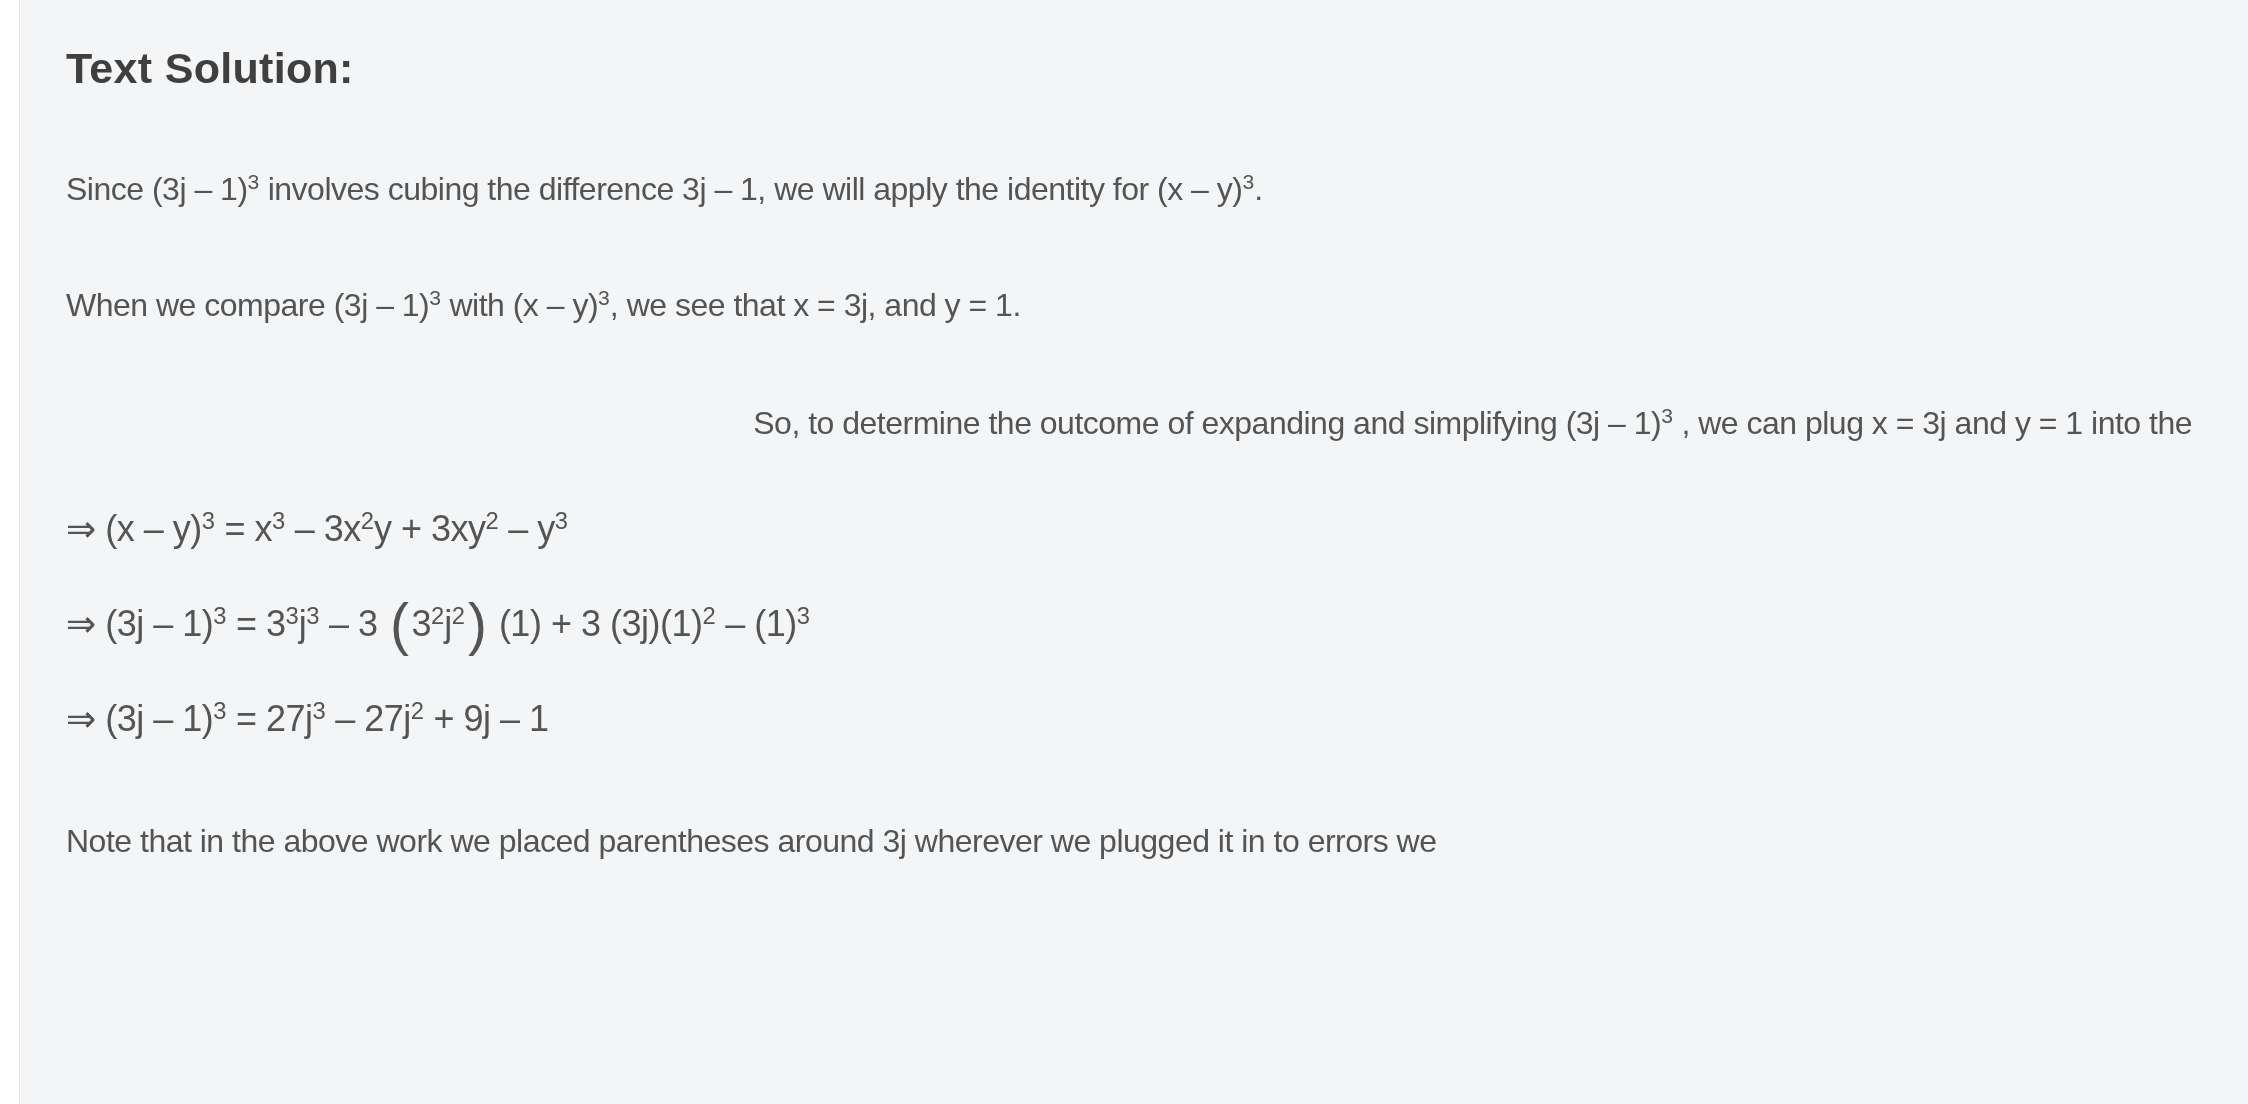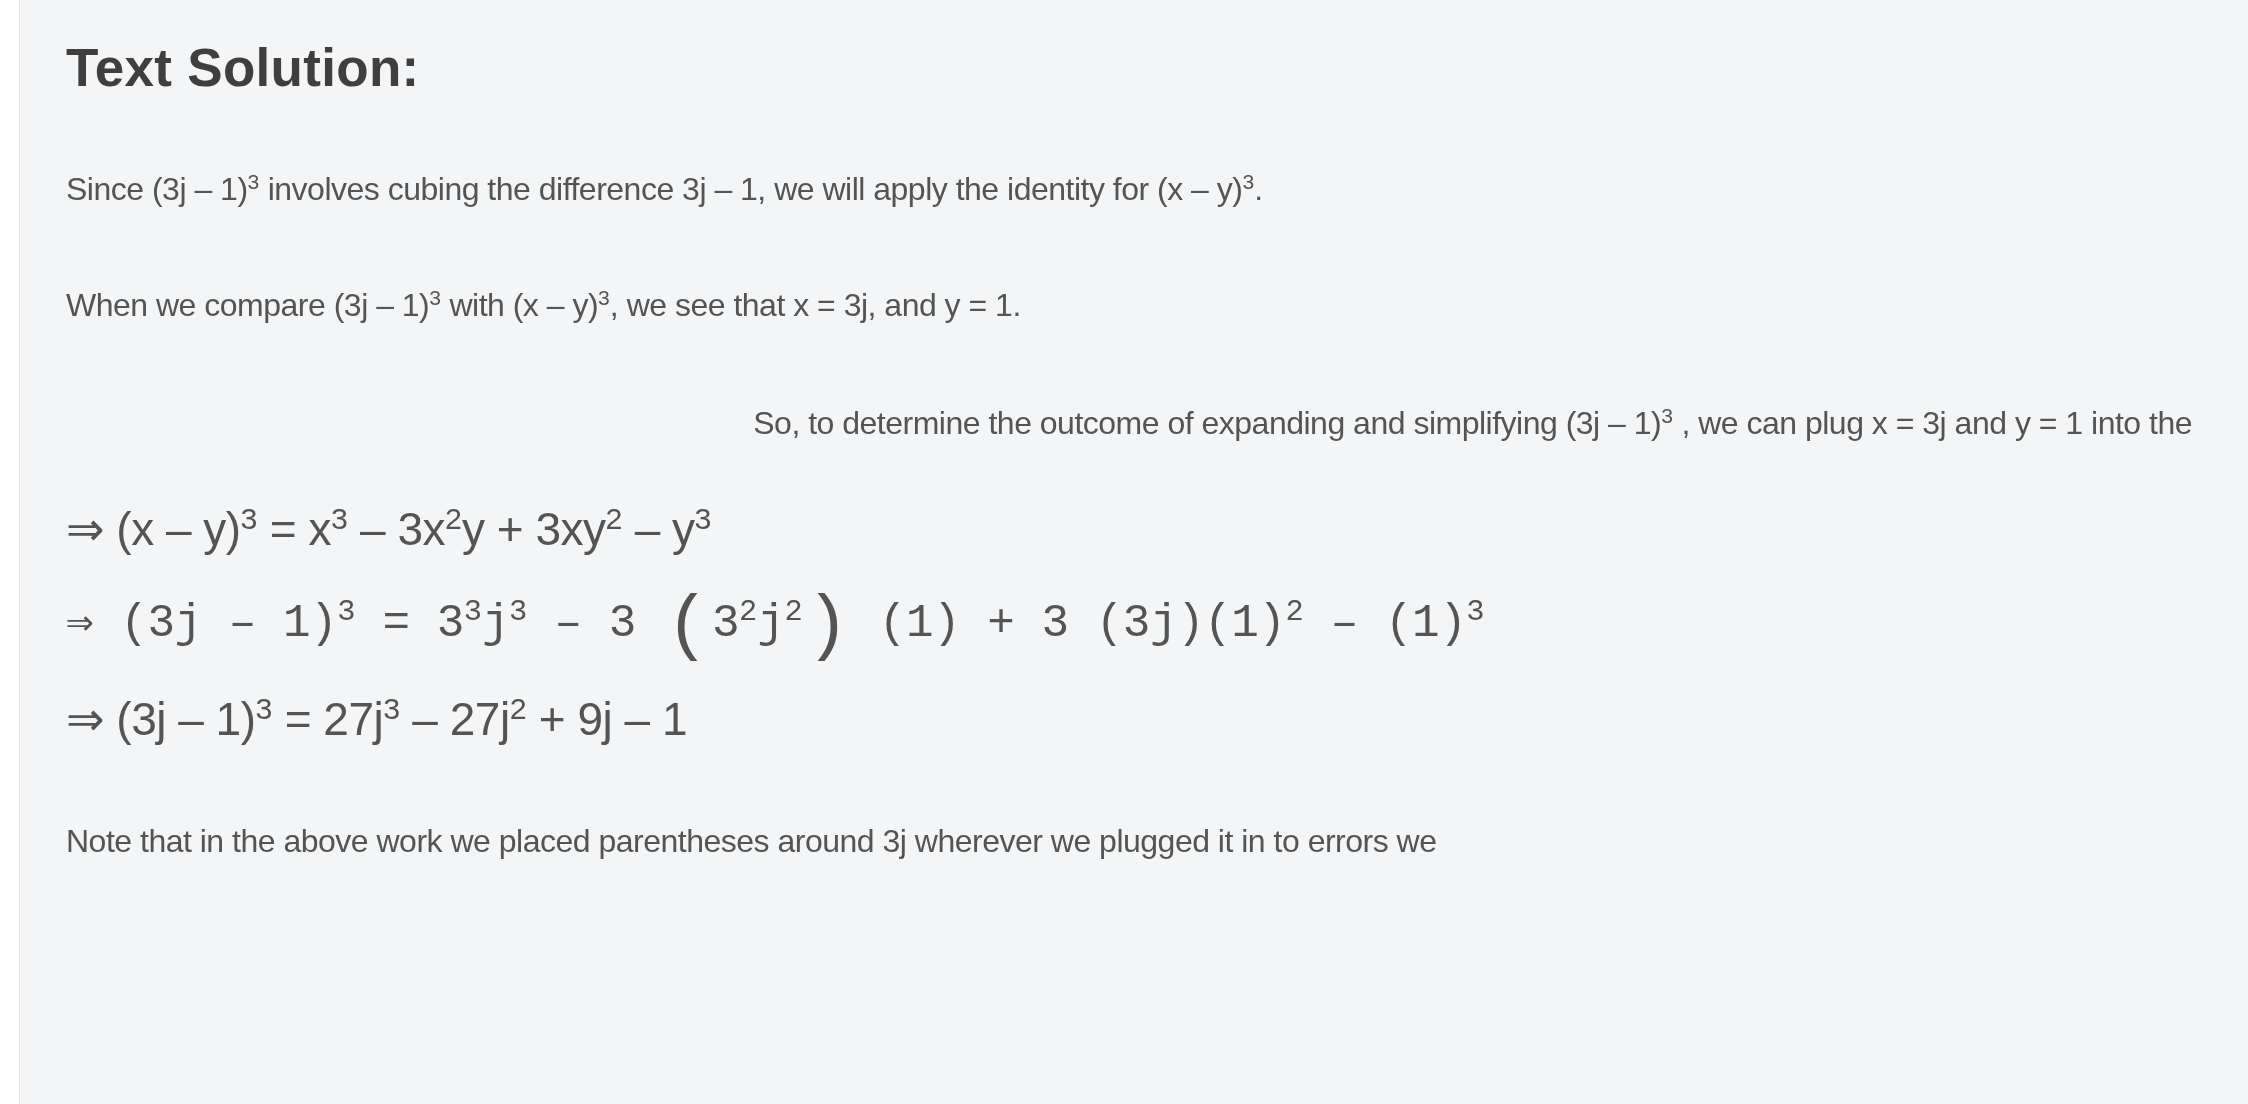--- a/index.html
+++ b/index.html
@@ -23,47 +23,47 @@
     flex: 0 0 auto;
   }
   .content {
     flex: 1 1 auto;
     background: var(--content-bg, #f4f5f6);
     box-sizing: border-box;
     padding: 42px 56px 0 46px;
     color: var(--text, #545454);
   }
   .heading {
-    font-size: 53px;
+    font-size: 43px;
     line-height: 52px;
     font-weight: 700;
     letter-spacing: 0.3px;
     color: var(--heading, #3f3f3f);
     margin: 0;
   }
   .para {
     font-size: 32px;
     line-height: 70px;
     letter-spacing: -0.5px;
     margin: 0;
     color: var(--text, #545454);
   }
   .pline { display: block; }
   .para-intro   { margin-top: 60px; }
   .para-compare { margin-top: 46px; }
   .para-plan    { margin-top: 48px; text-align: right; }
   .equations    { margin-top: 28px; }
   .eq {
-    font-size: 46px;
+    font-size: 36px;
     line-height: 86px;
     letter-spacing: -0.5px;
     white-space: nowrap;
     color: var(--text, #545454);
   }
-  .eq-tall { line-height: 104px; font-family: Liberation Mono, monospace; }
+  .eq-tall { line-height: 104px; }
   .para-note { margin-top: 44px; }
   .sup {
     font-size: 0.66em;
     line-height: 0;
     vertical-align: 0.52em;
     letter-spacing: 0;
   }
   .bigp {
     font-size: 1.58em;
     line-height: 0;

